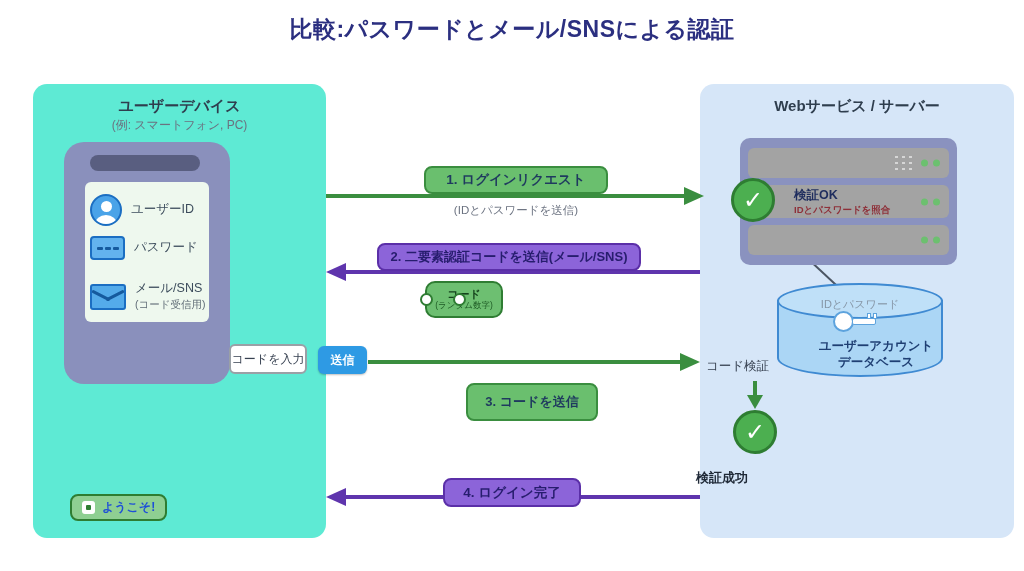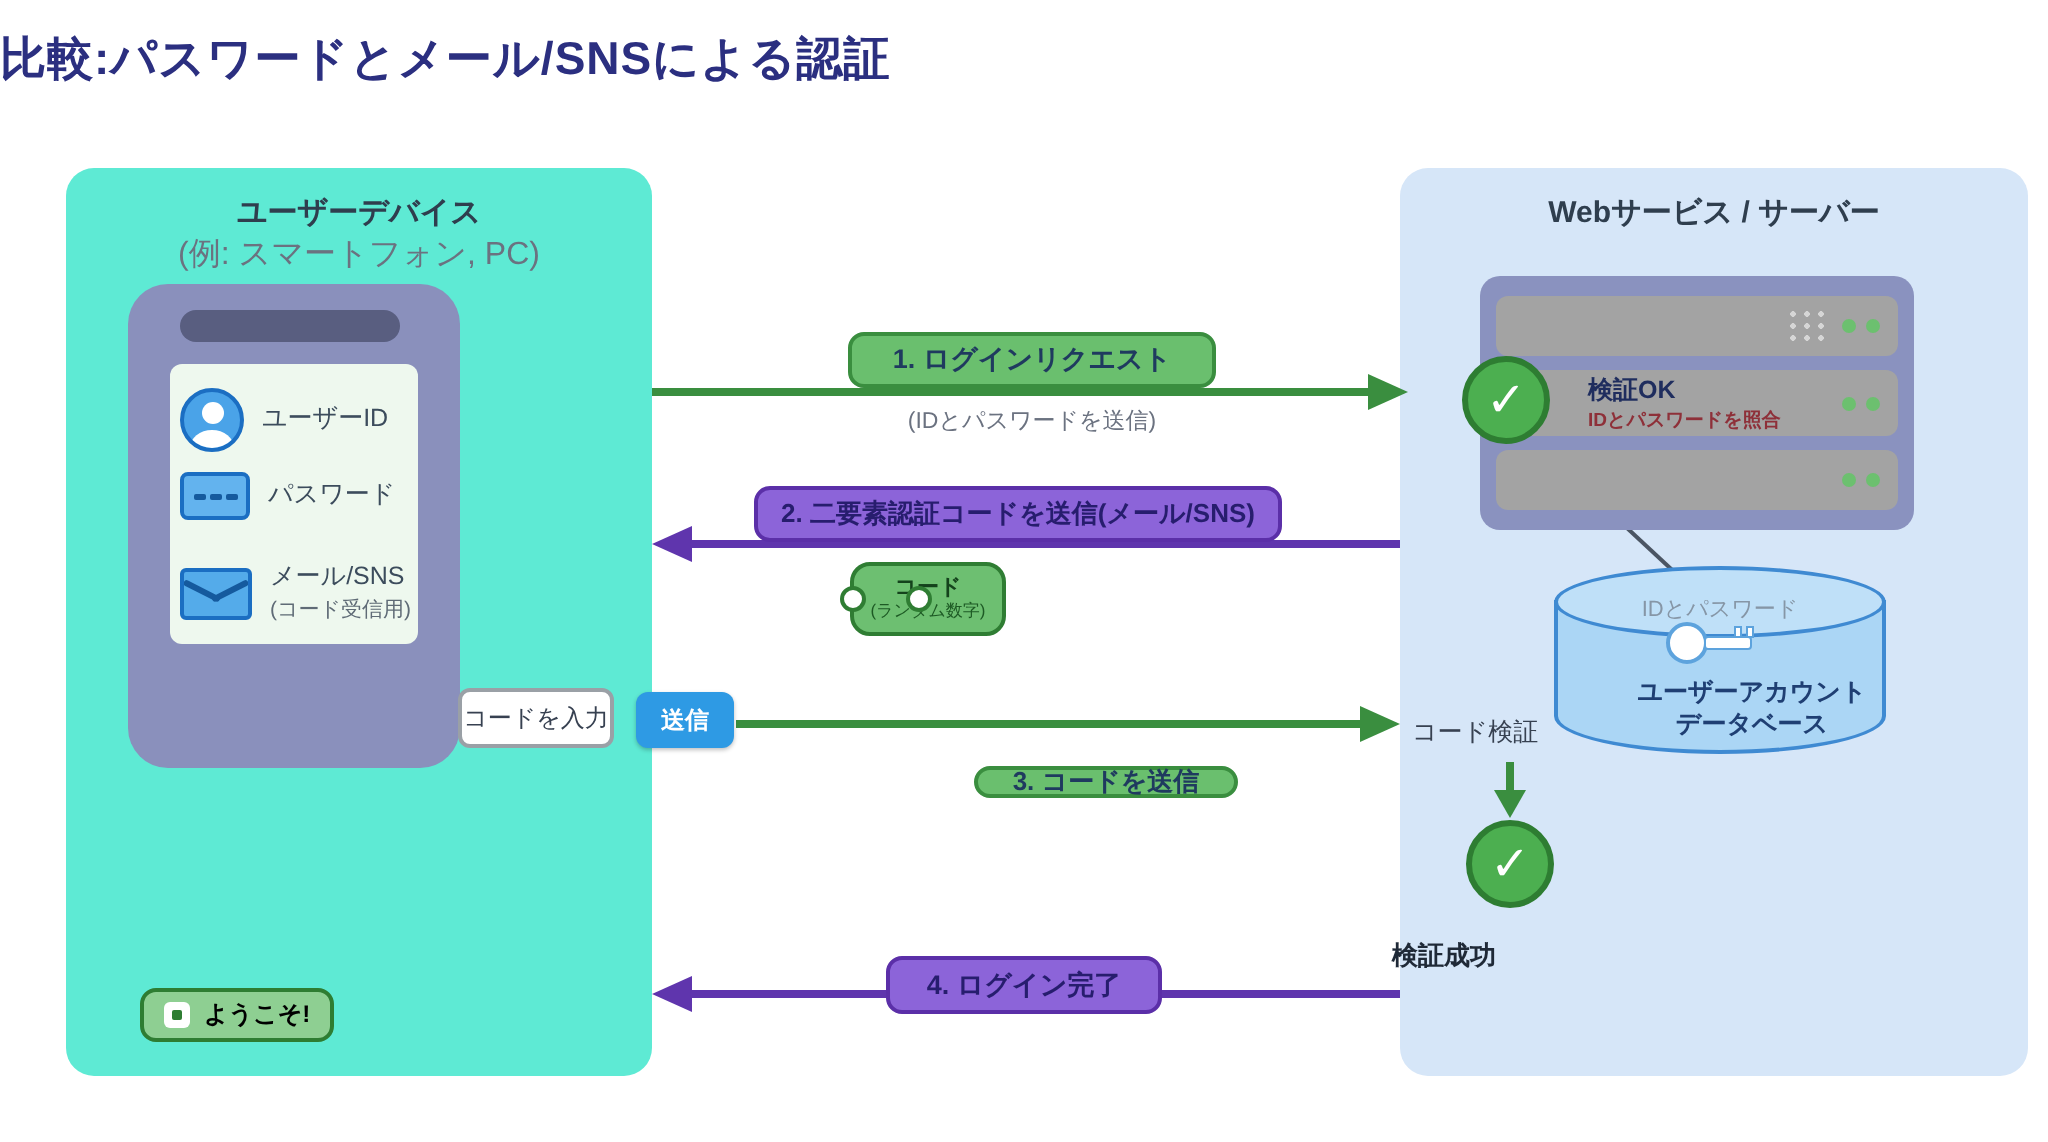--- a/index.html
+++ b/index.html
@@ -1,27 +1,27 @@
 <!DOCTYPE html>
 <html><head>
 <meta charset="utf-8">
 <style>
   html,body{margin:0;padding:0;background:#fff;}
   .canvas{position:relative;width:1024px;height:571px;background:#fff;overflow:hidden;
           font-family:"Liberation Sans","DejaVu Sans",sans-serif;}
   .abs{position:absolute;}
 
-  .page-title{left:0;top:14px;width:1024px;text-align:left;font-size:23px;font-weight:bold;color:#2b2f80;letter-spacing:.5px;}
+  .page-title{left:0;top:14px;width:1024px;text-align:center;font-size:23px;font-weight:bold;color:#2b2f80;letter-spacing:.5px;}
 
   
   .panel{top:84px;height:454px;border-radius:14px;z-index:0;}
   .panel-green{left:33px;width:293px;background:#5eead4;}
   .panel-blue{left:700px;width:314px;background:#d6e6f8;}
   .panel-title{width:100%;text-align:center;top:13px;font-size:15px;font-weight:bold;color:#2f3e4e;}
-  .panel-sub{width:100%;text-align:center;top:33px;font-size:16px;color:#6b7280;}
+  .panel-sub{width:100%;text-align:center;top:33px;font-size:12px;color:#6b7280;}
 
   
   .phone{left:64px;top:142px;width:166px;height:242px;background:#8a90bc;border-radius:20px;z-index:1;}
   .notch{left:26px;top:13px;width:110px;height:16px;background:#595e80;border-radius:8px;}
   .screen{left:21px;top:40px;width:124px;height:140px;background:#eef8ee;border-radius:6px;}
   .srow{left:5px;display:flex;align-items:center;gap:9px;}
   .srow .lbl{font-size:12.5px;color:#3c4c5c;line-height:1.25;}
   .srow .sub{font-size:10.5px;color:#5f6b76;}
   .avatar{width:32px;height:32px;border-radius:50%;background:#4aa3e8;border:2px solid #1b6ec2;box-sizing:border-box;position:relative;overflow:hidden;flex:0 0 auto;}
   .avatar .head{position:absolute;left:50%;top:5px;width:11px;height:11px;margin-left:-5.5px;border-radius:50%;background:#fff;}
@@ -37,21 +37,21 @@
   .code-input{left:229px;top:344px;width:78px;height:30px;background:#fff;border:2px solid #9aa0a6;border-radius:6px;box-sizing:border-box;
               display:flex;align-items:center;justify-content:center;font-size:12px;color:#374151;z-index:2;}
   .send-btn{left:318px;top:346px;width:49px;height:28px;background:#2e9ae4;border-radius:6px;display:flex;align-items:center;justify-content:center;
             color:#fff;font-size:12px;font-weight:bold;z-index:2;box-shadow:0 1px 2px rgba(0,0,0,.25);}
 
   
   .welcome{left:70px;top:494px;height:27px;padding:0 10px;background:#8ecf92;border:2px solid #2e7d32;border-radius:8px;box-sizing:border-box;
            display:flex;align-items:center;gap:7px;z-index:2;}
   .welcome .scr{width:13px;height:13px;background:#fff;border-radius:3px;display:flex;align-items:center;justify-content:center;}
   .welcome .scr i{width:5px;height:5px;background:#2e7d32;border-radius:1px;}
-  .welcome .txt{font-size:12px;font-weight:bold;color:#000000;}
+  .welcome .txt{font-size:12px;font-weight:bold;color:#1d4ed8;}
 
   
   .server{left:740px;top:138px;width:217px;height:127px;background:#8a92bf;border-radius:10px;z-index:1;}
   .sbar{left:8px;width:201px;background:#a3a3a3;border-radius:6px;box-sizing:border-box;}
   .sbar1{top:10px;height:30px;}
   .sbar2{top:47px;height:33px;}
   .sbar3{top:87px;height:30px;}
   .gdots{position:absolute;right:9px;top:50%;transform:translateY(-50%);display:flex;gap:5px;}
   .gdots i{width:7px;height:7px;border-radius:50%;background:#6cc06f;}
   .dotgrid{position:absolute;right:36px;top:50%;transform:translateY(-50%);width:20px;height:18px;
@@ -77,21 +77,21 @@
   .key .ks{position:absolute;left:19px;top:7px;width:24px;height:7px;background:#fff;border:1.5px solid #5da3dd;box-sizing:border-box;border-radius:2px;}
   .key .kt1{position:absolute;left:34px;top:2px;width:4px;height:6px;background:#fff;border:1.5px solid #5da3dd;box-sizing:border-box;}
   .key .kt2{position:absolute;left:40px;top:2px;width:4px;height:6px;background:#fff;border:1.5px solid #5da3dd;box-sizing:border-box;}
 
   
   .fbox{box-sizing:border-box;display:flex;align-items:center;justify-content:center;text-align:center;border-radius:8px;z-index:2;font-weight:bold;}
   .fbox.green{background:#6abf6e;border:2px solid #3a8e3f;color:#1f3a5f;}
   .fbox.purple{background:#8c64d9;border:2px solid #5b2fa8;color:#271d6e;}
   .fb1{left:424px;top:166px;width:184px;height:28px;font-size:13.5px;}
   .fb2{left:377px;top:243px;width:264px;height:28px;font-size:13px;}
-  .fb3{left:487px;top:383px;width:132px;height:16px;font-size:13px;}
+  .fb3{left:466px;top:383px;width:132px;height:38px;font-size:13px;}
   .fb4{left:443px;top:478px;width:138px;height:29px;font-size:13.5px;}
   .fcap{left:424px;top:203px;width:184px;text-align:center;font-size:11.5px;color:#6b7280;z-index:2;}
 
   
   .ticket{left:425px;top:281px;width:78px;height:37px;background:#6dbf71;border:2px solid #2f7d33;border-radius:10px;box-sizing:border-box;
           display:flex;flex-direction:column;align-items:center;justify-content:center;z-index:2;}
   .ticket .t1{font-size:11px;font-weight:bold;color:#14421c;line-height:1.1;}
   .ticket .t2{font-size:8.5px;color:#1d5a24;line-height:1.2;}
   .ticket .notch{position:absolute;top:50%;width:13px;height:13px;margin-top:-6.5px;background:#fff;border:2px solid #2f7d33;border-radius:50%;box-sizing:border-box;}
   .ticket .nl{left:-7px;} .ticket .nr{right:-7px;}

